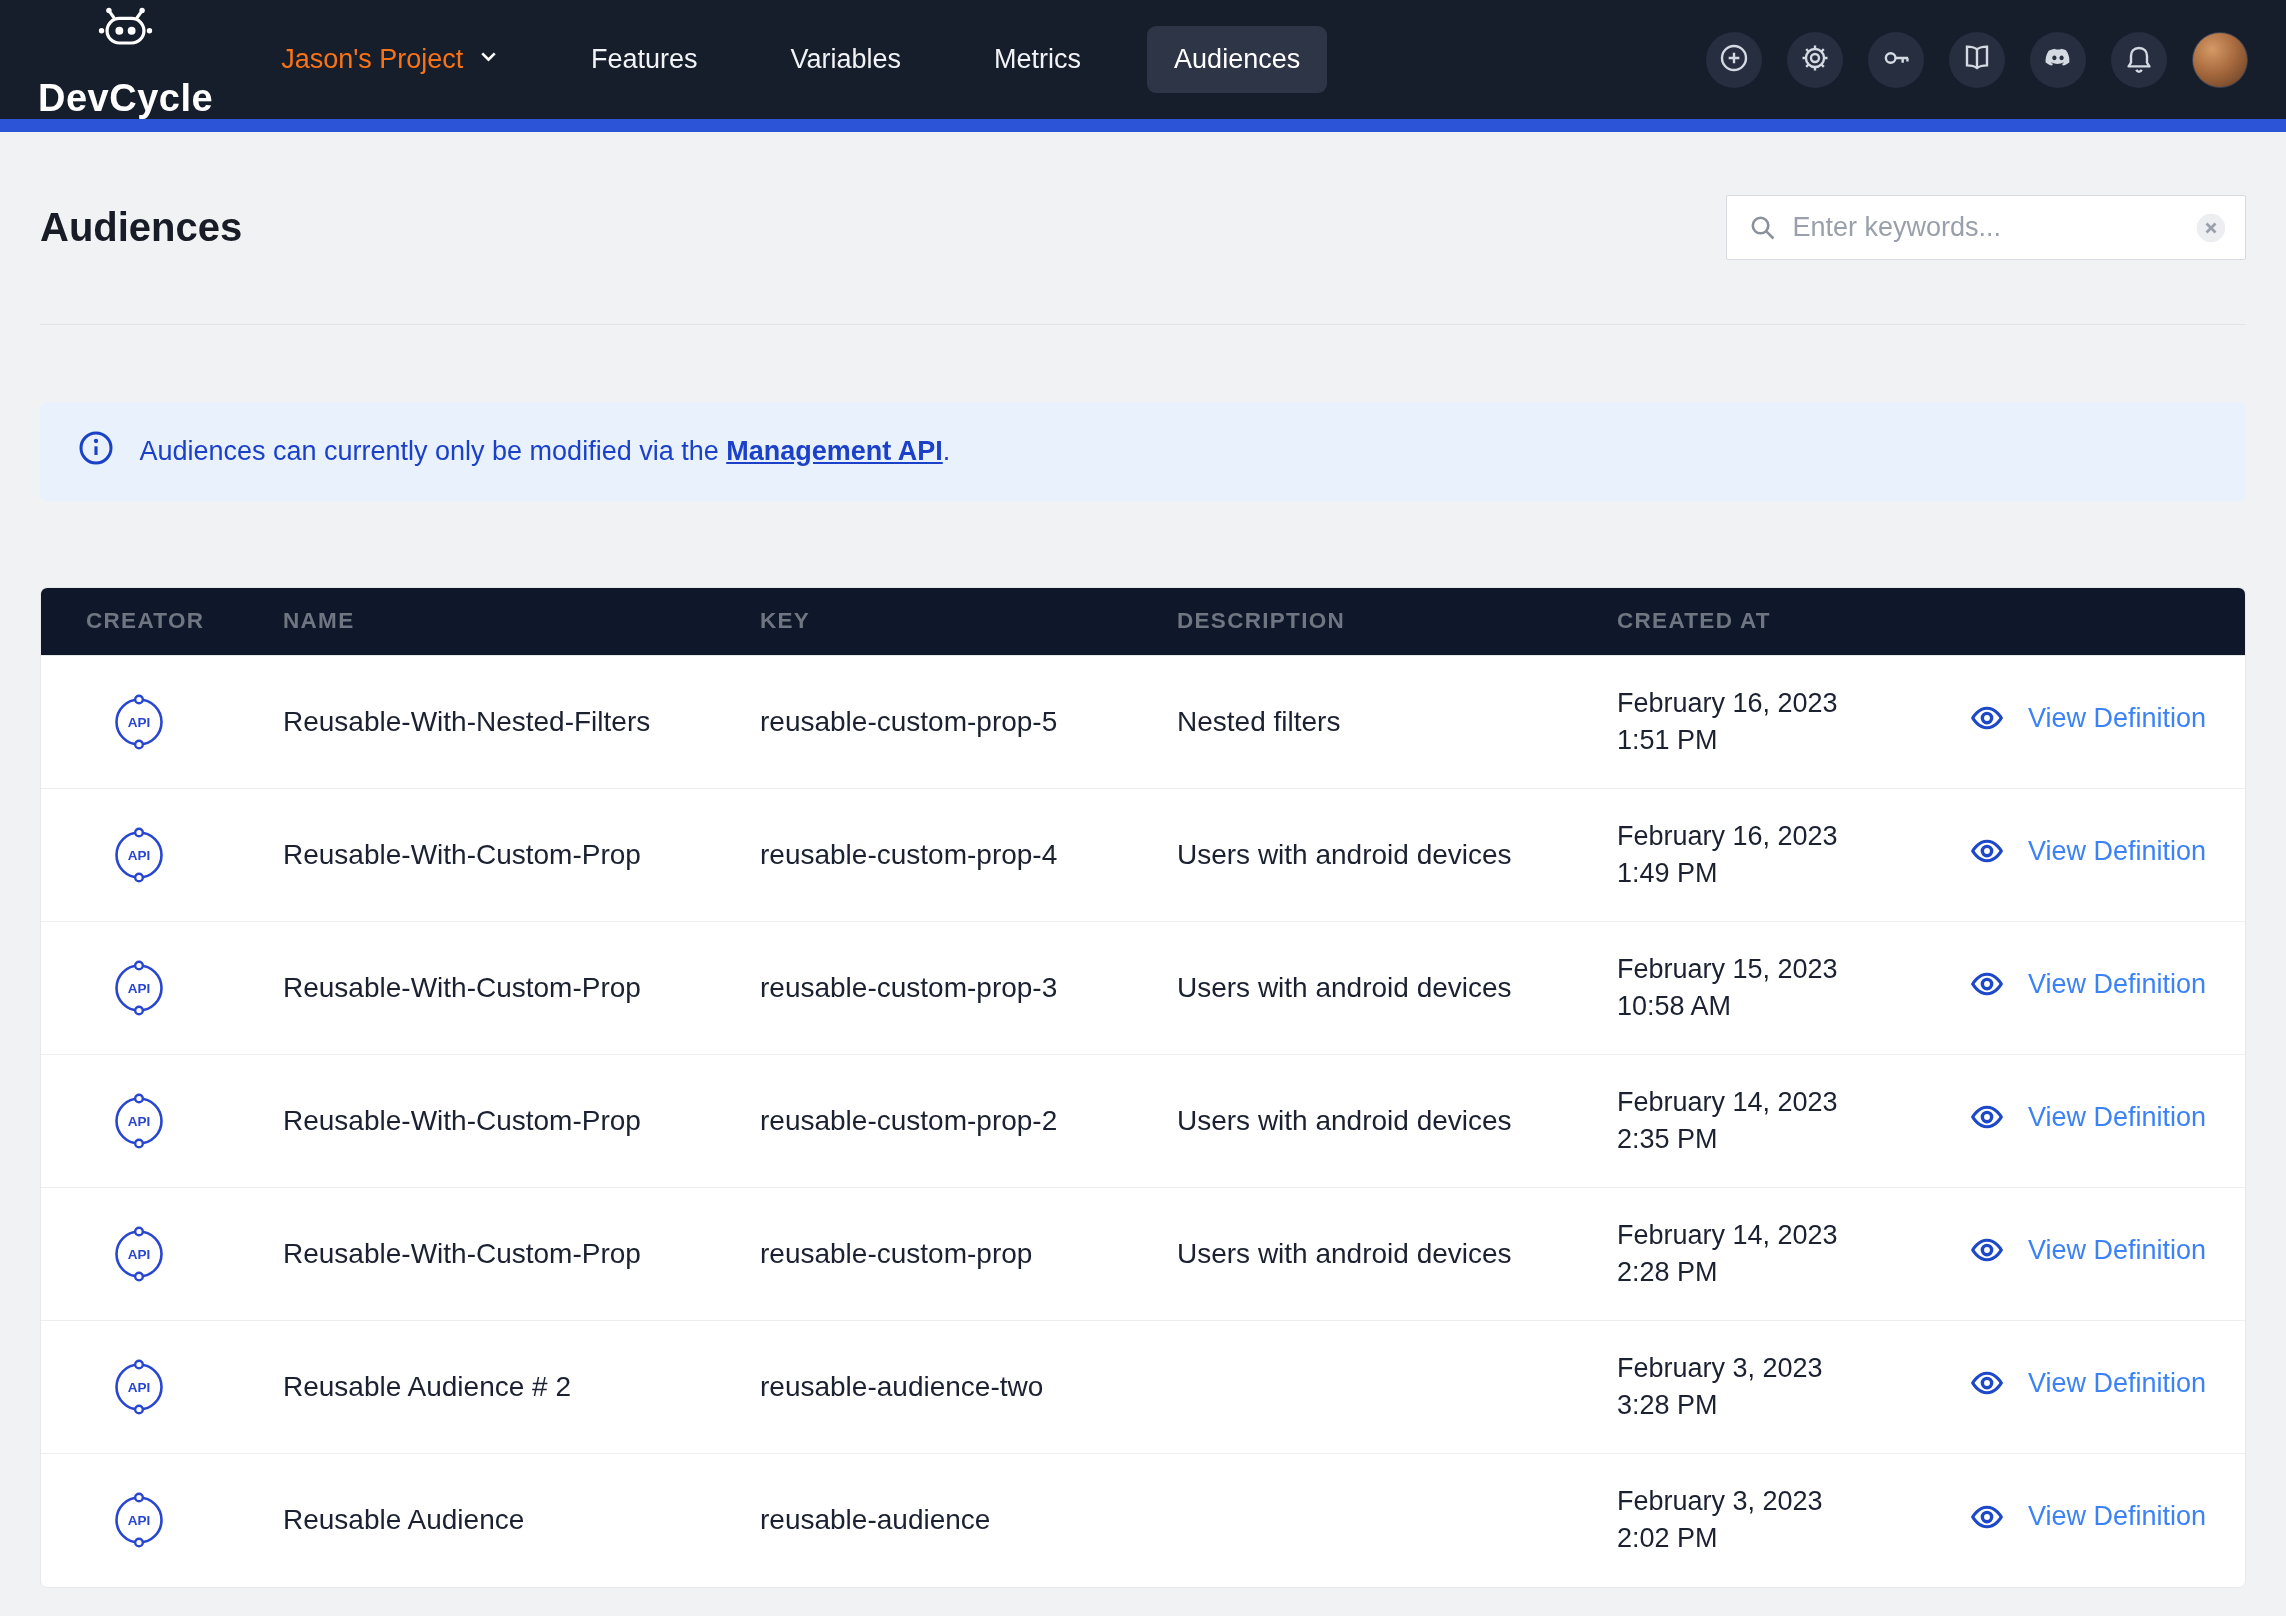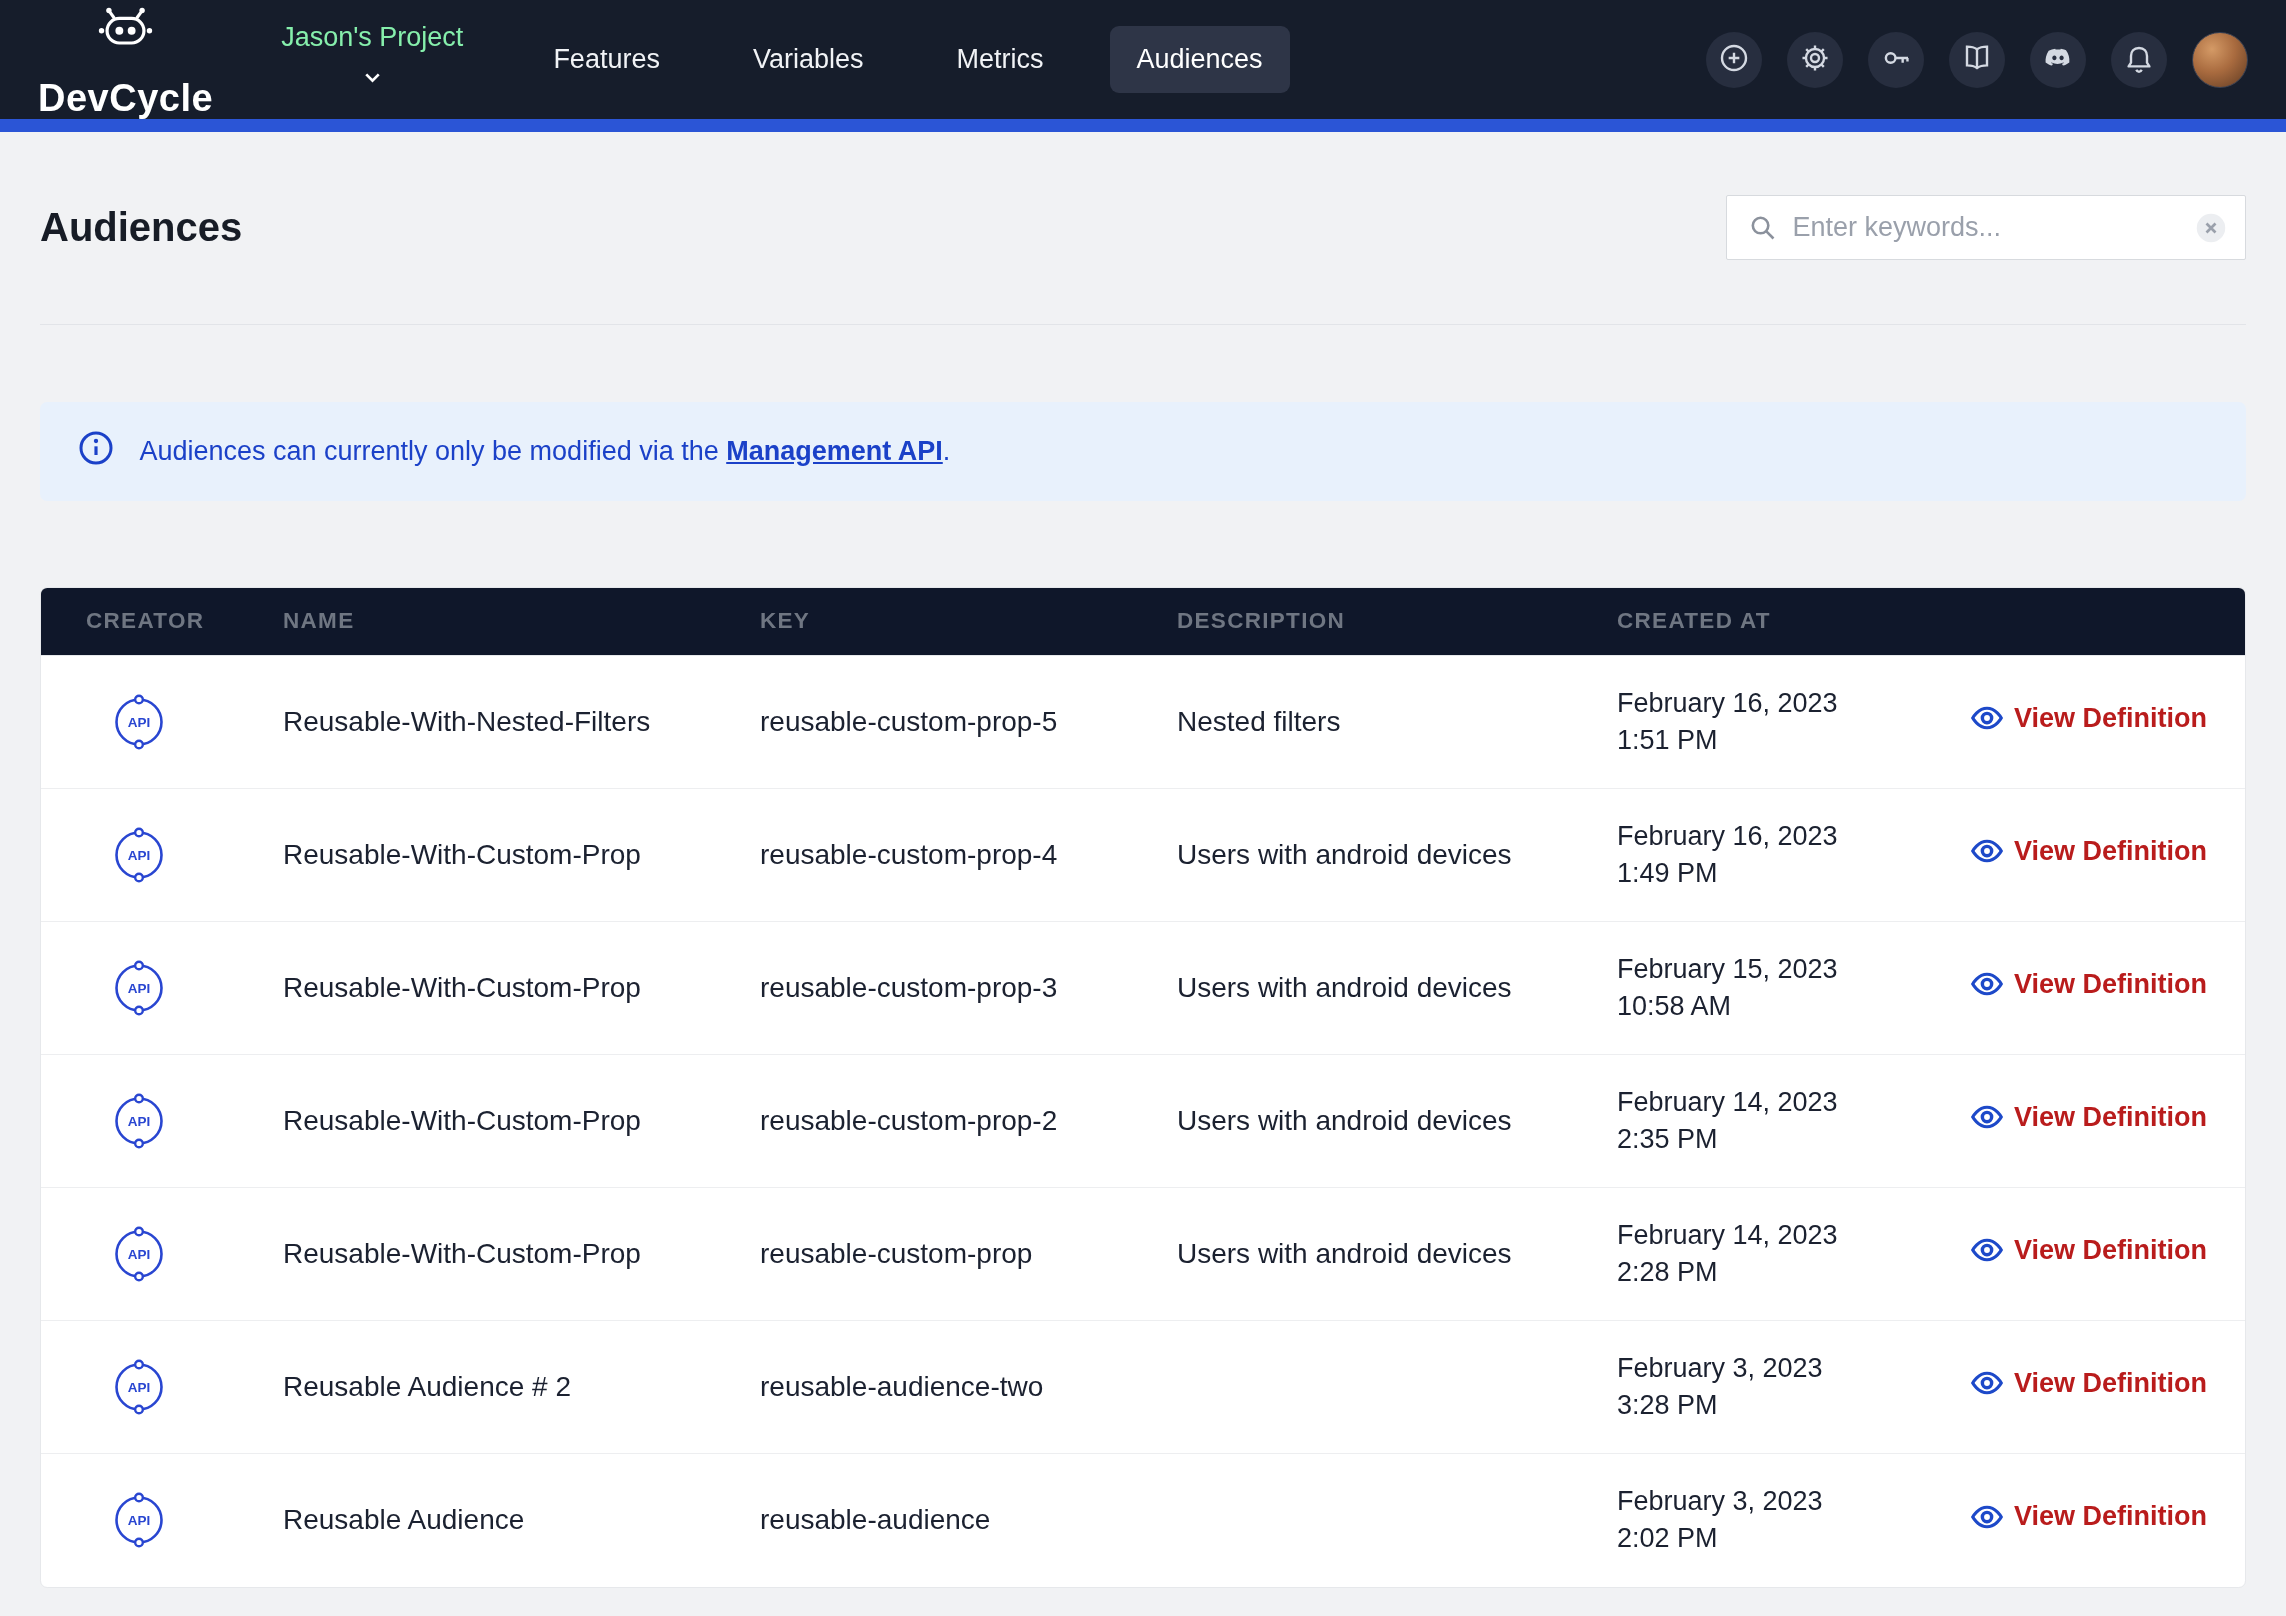--- a/index.html
+++ b/index.html
@@ -29,26 +29,25 @@
     letter-spacing: 0.5px;
     cursor: pointer;
     flex-direction: column;
   }
   .brand svg { width: 59px; height: 59px; display: block; }
   .project-selector {
     margin-left: 59px;
     display: flex;
     align-items: center;
     gap: 12.6px;
-    color: #86efac;
+    color: #f97316;
     font-size: 27px;
     font-weight: 500;
     cursor: pointer;
     padding: 14.4px 9px;
-    flex-direction: column;
   }
   .project-selector svg { width: 25px; height: 25px; }
   .nav-links { display: flex; align-items: center; gap: 39px; margin-left: 54px; }
   .nav-item {
     color: #f1f3f6;
     font-size: 27px;
     font-weight: 500;
     padding: 18px 27px;
     border-radius: 9px;
     cursor: pointer;
@@ -161,24 +160,24 @@
   .t-body .t-row { height: 133px; border-bottom: 0.9px solid #edeef0; }
   .t-body .t-row:last-child { border-bottom: none; }
   .cell { font-size: 28px; color: #1b2130; }
   .creator-cell { display: flex; }
   .api-badge { margin-left: 25px; width: 56px; height: 56px; display: block; text-align: right; }
   .api-badge svg { width: 56px; height: 56px; display: block; }
   .created-cell .date, .created-cell .time { line-height: 37px; font-size: 27px; }
   .view-link {
     display: inline-flex;
     align-items: center;
-    gap: 9px;
-    color: #b91c1c;
+    gap: 23px;
+    color: #3b82f6;
     font-size: 27px;
-    font-weight: 700;
+    font-weight: 400;
     text-decoration: none;
     cursor: pointer;
   }
   .view-link .eye svg { width: 36px; height: 36px; display: block; }
 </style>
 </head>
 <body>
 
 <header class="navbar">
   <div class="brand">

